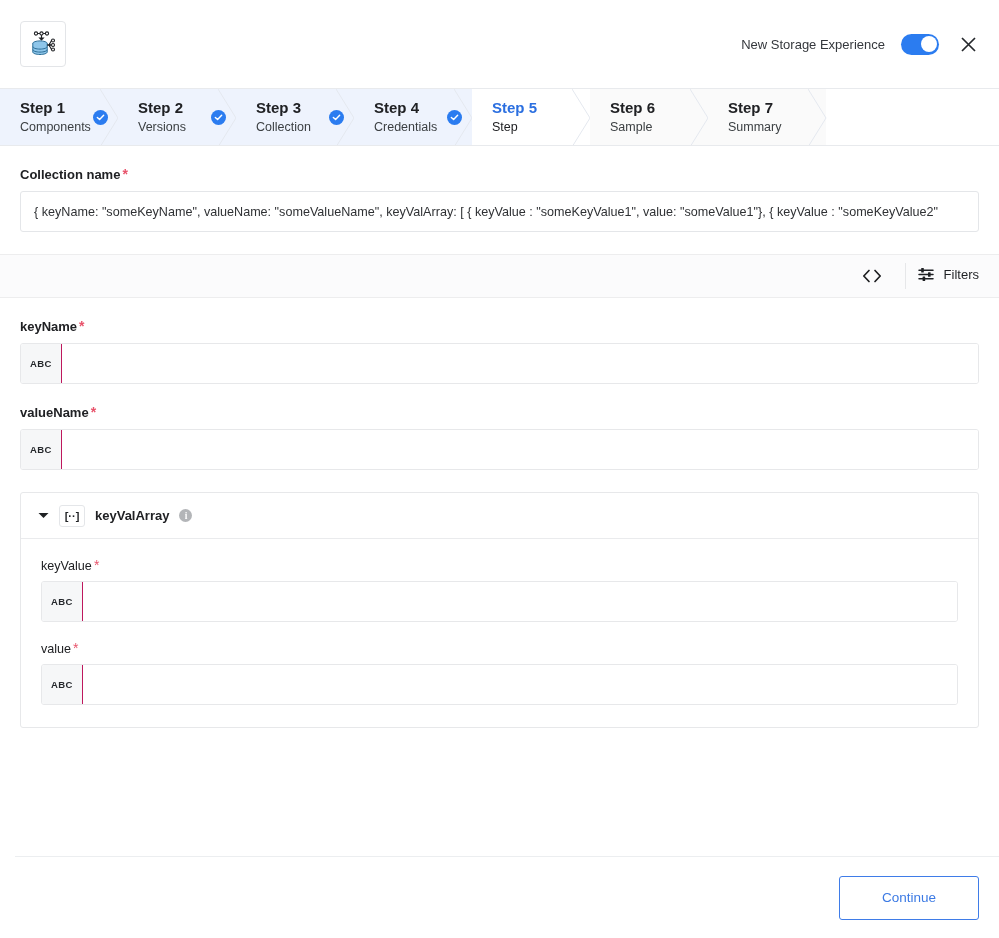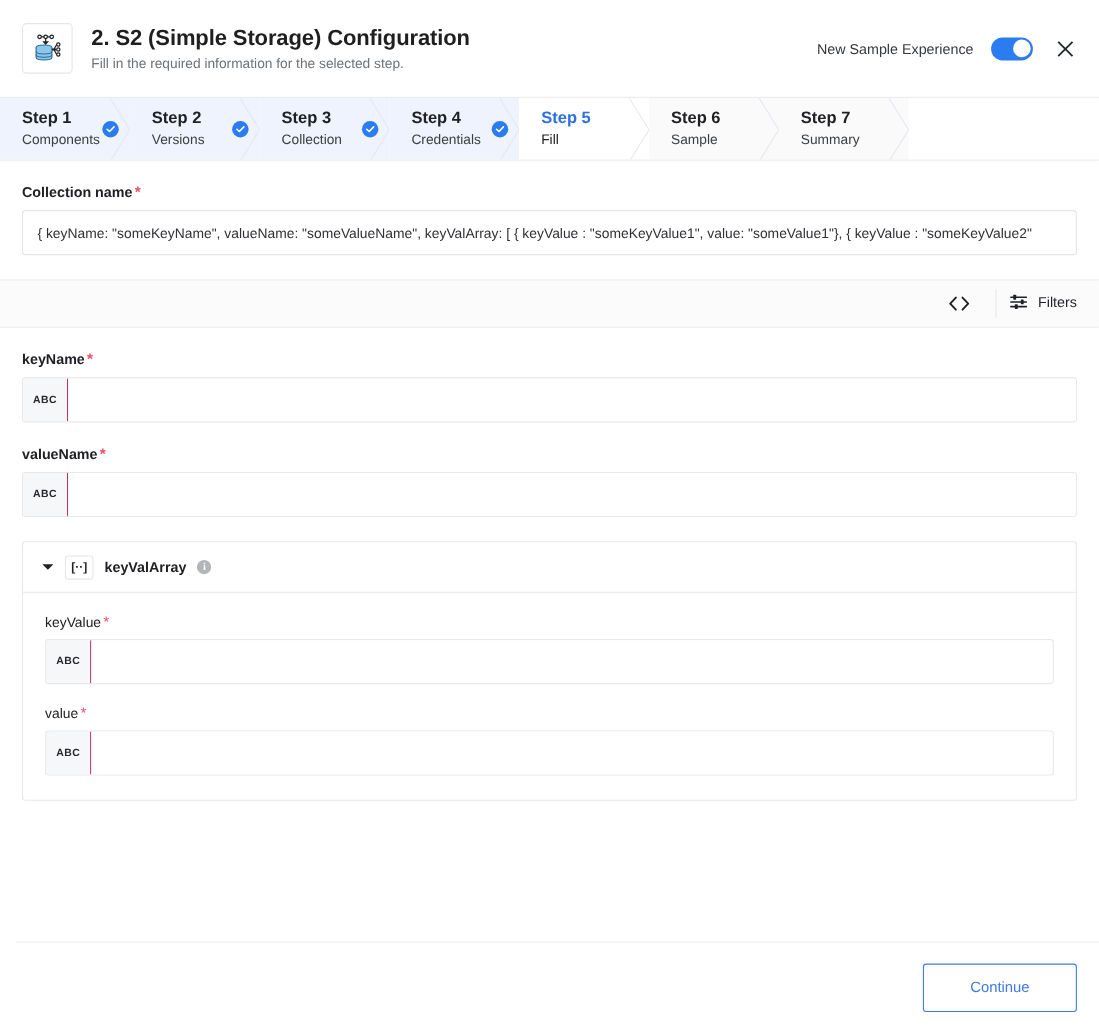--- a/index.html
+++ b/index.html
@@ -310,26 +310,22 @@
       <g>
         <ellipse cx="13" cy="15.4" rx="7.2" ry="2.5" fill="#8ec6ea" stroke="#2d6f99" stroke-width="1"></ellipse>
         <path d="M5.8 15.4 v8.6 c0 1.38 3.22 2.5 7.2 2.5 s7.2 -1.12 7.2 -2.5 v-8.6" fill="#8ec6ea" stroke="#2d6f99" stroke-width="1"></path>
         <path d="M5.8 18.6 c0 1.38 3.22 2.5 7.2 2.5 s7.2 -1.12 7.2 -2.5" fill="none" stroke="#2d6f99" stroke-width="1"></path>
         <path d="M5.8 21.6 c0 1.38 3.22 2.5 7.2 2.5 s7.2 -1.12 7.2 -2.5" fill="none" stroke="#2d6f99" stroke-width="1"></path>
       </g>
       <path d="M20.2 17 h3.2" stroke="#1f2124" stroke-width="1.6"></path>
       <path d="M22.2 15.2 l2.3 1.8 l-2.3 1.8 z" fill="#1f2124"></path>
     </svg>
   </div>
-  <div class="header-text">
-    <div class="header-title">2. S2 (Simple Storage) Configuration</div>
-    <div class="header-sub">Fill in the required information for the selected step.</div>
-  </div>
   <div class="header-right">
-    <span class="toggle-label">New Sample Experience</span>
+    <span class="toggle-label">New Storage Experience</span>
     <div class="toggle">
       <div class="knob"></div>
     </div>
     <div class="close-btn">
       <svg width="17" height="17" viewBox="0 0 17 17">
         <path d="M2 2 L15 15 M15 2 L2 15" stroke="#25282c" stroke-width="1.7" fill="none"></path>
       </svg>
     </div>
   </div>
 </div>
@@ -400,21 +396,21 @@
     <div class="chev">
       <svg width="19" height="58" viewBox="0 0 19 58">
           <path d="M0 0 L18 29 L0 58" fill="none" stroke="#e4e8ef" stroke-width="1"></path>
         </svg>
     </div>
   </div>
 
   <div class="step active">
     <div class="step-txt">
       <div class="step-num">Step 5</div>
-      <div class="step-name">Fill</div>
+      <div class="step-name">Step</div>
     </div>
     <div class="chev">
       <svg width="19" height="58" viewBox="0 0 19 58">
           <path d="M0 0 L18 29 L0 58" fill="none" stroke="#e4e8ef" stroke-width="1"></path>
         </svg>
     </div>
   </div>
 
   <div class="step pending">
     <div class="step-txt">

